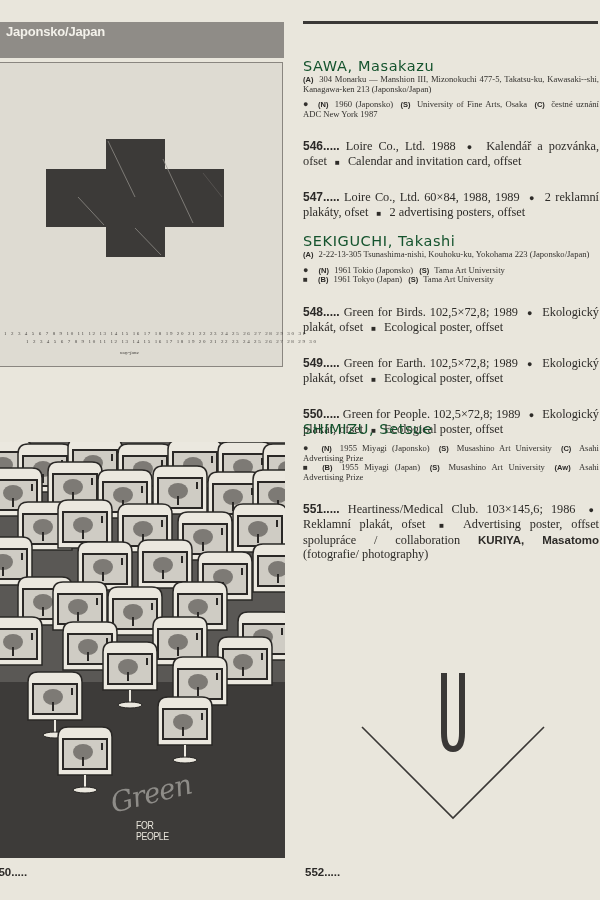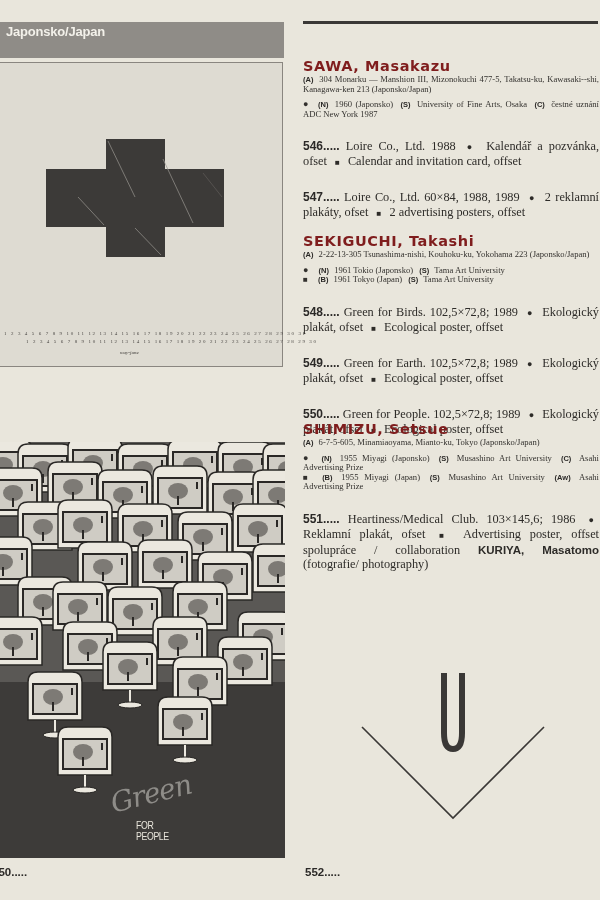--- a/index.html
+++ b/index.html
@@ -63,22 +63,22 @@
     .for-people {
       position: absolute; left: 138px; top: 378px;
       font-family: "Liberation Sans Narrow", "Liberation Sans", sans-serif;
       font-size: 11px; line-height: 11px; color: #e9e6dc; letter-spacing: -0.5px;
       transform: scaleX(0.8); transform-origin: left;
     }
 
     
     .entry { position: absolute; left: 303px; width: 296px; }
     .name {
-      font-family: "DejaVu Sans", sans-serif; font-weight: bold;
-      font-size: 14.5px; letter-spacing: 0.6px; color: #7f1d1d; line-height: 17px;
+      font-family: "DejaVu Sans", sans-serif; font-weight: normal;
+      font-size: 14.5px; letter-spacing: 0.6px; color: #14532d; line-height: 17px;
     }
     .small {
       font-size: 8.6px; line-height: 9.6px; text-align: justify; color: #33312e;
     }
     .lbl {
       font-family: "Liberation Sans", sans-serif; font-weight: bold;
       font-size: 7.5px; color: #2b2927; margin-right: 3px;
     }
     .gap { height: 6px; }
     .work {
@@ -264,24 +264,20 @@
     <span>Green for People. 102,5×72,8; 1989</span>
     <span class="bullet-dot">●</span>
     <span>Ekologický plakát, ofset</span>
     <span class="bullet-sq">■</span>
     <span>Ecological poster, offset</span>
   </div>
 </div>
 
 <div class="entry" style="top:421px;">
   <div class="name">SHIMIZU, Setsue</div>
-  <div class="small">
-    <span class="lbl">(A)</span>
-    <span>6-7-5-605, Minamiaoyama, Mianto-ku, Tokyo (Japonsko/Japan)</span>
-  </div>
   <div class="gap"></div>
   <div class="small">
     <span class="bullet-dot" style="margin-left:0">●</span>
     <span class="lbl">(N)</span>
     <span>1955 Miyagi (Japonsko)</span>
     <span class="lbl" style="margin-left:4px">(S)</span>
     <span>Musashino Art University</span>
     <span class="lbl" style="margin-left:4px">(C)</span>
     <span>Asahi Advertising Prize</span>
   </div>

